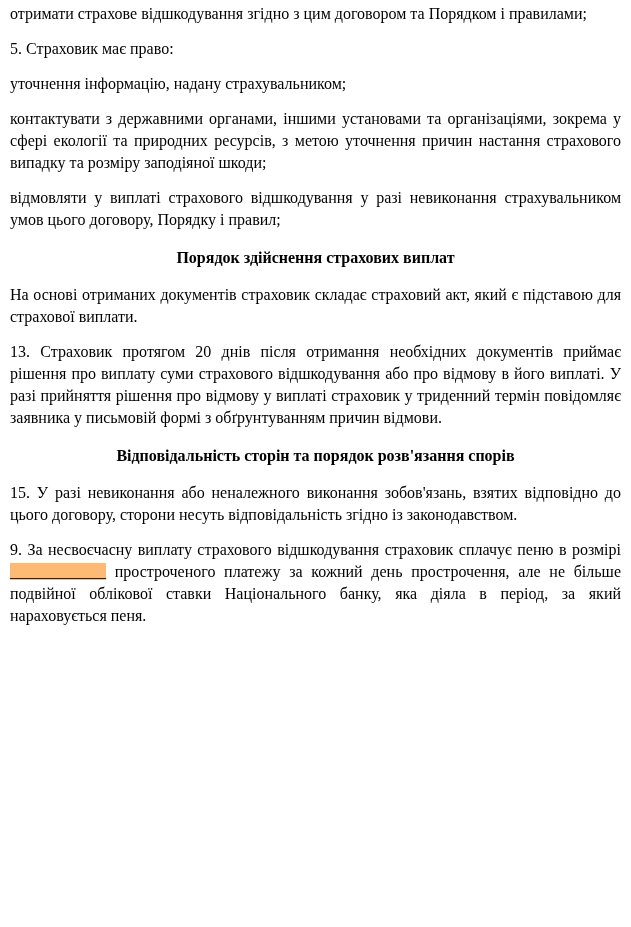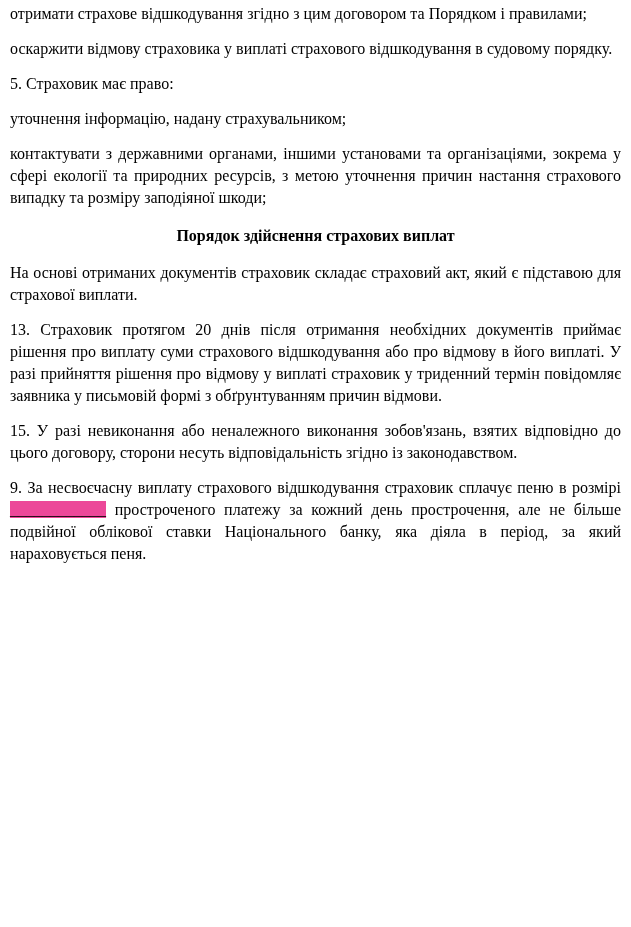--- a/index.html
+++ b/index.html
@@ -26,40 +26,41 @@
     margin: 0 0 13px 0;
   }
   .heading {
     margin: 16px 0 15px 0;
     font-size: 16px;
     line-height: 22px;
     font-weight: bold;
     text-align: center;
   }
   .blank-field {
-    background: #ec4899;
+    background: #fdba74;
     color: #000000;
     white-space: nowrap;
   }
 </style>
 </head>
 <body>
 
 <div class="page">
   <p class="para">отримати страхове відшкодування згідно з цим договором та Порядком і правилами;</p>
-  <p class="para">оскаржити відмову страховика у виплаті страхового відшкодування в судовому порядку.</p>
   <p class="para">5. Страховик має право:</p>
   <p class="para">уточнення інформацію, надану страхувальником;</p>
   <p class="para">контактувати з державними органами, іншими установами та організаціями, зокрема у сфері екології та природних ресурсів, з метою уточнення причин настання страхового випадку та розміру заподіяної шкоди;</p>
+  <p class="para">відмовляти у виплаті страхового відшкодування у разі невиконання страхувальником умов цього договору, Порядку і правил;</p>
 
   <h2 class="heading">Порядок здійснення страхових виплат</h2>
 
   <p class="para">На основі отриманих документів страховик складає страховий акт, який є підставою для страхової виплати.</p>
   <p class="para">13. Страховик протягом 20 днів після отримання необхідних документів приймає рішення про виплату суми страхового відшкодування або про відмову в його виплаті. У разі прийняття рішення про відмову у виплаті страховик у триденний термін повідомляє заявника у письмовій формі з обґрунтуванням причин відмови.</p>
 
+  <h2 class="heading">Відповідальність сторін та порядок розв'язання спорів</h2>
 
   <p class="para">15. У разі невиконання або неналежного виконання зобов'язань, взятих відповідно до цього договору, сторони несуть відповідальність згідно із законодавством.</p>
 
   <p class="para"><span>9. За несвоєчасну виплату страхового відшкодування страховик сплачує пеню в розмірі</span>
     <span class="blank-field">____________</span>
     <span>простроченого платежу за кожний день прострочення, але не більше подвійної облікової ставки Національного банку, яка діяла в період, за який нараховується пеня.</span></p>
 
 </div>
 
 </body></html>

